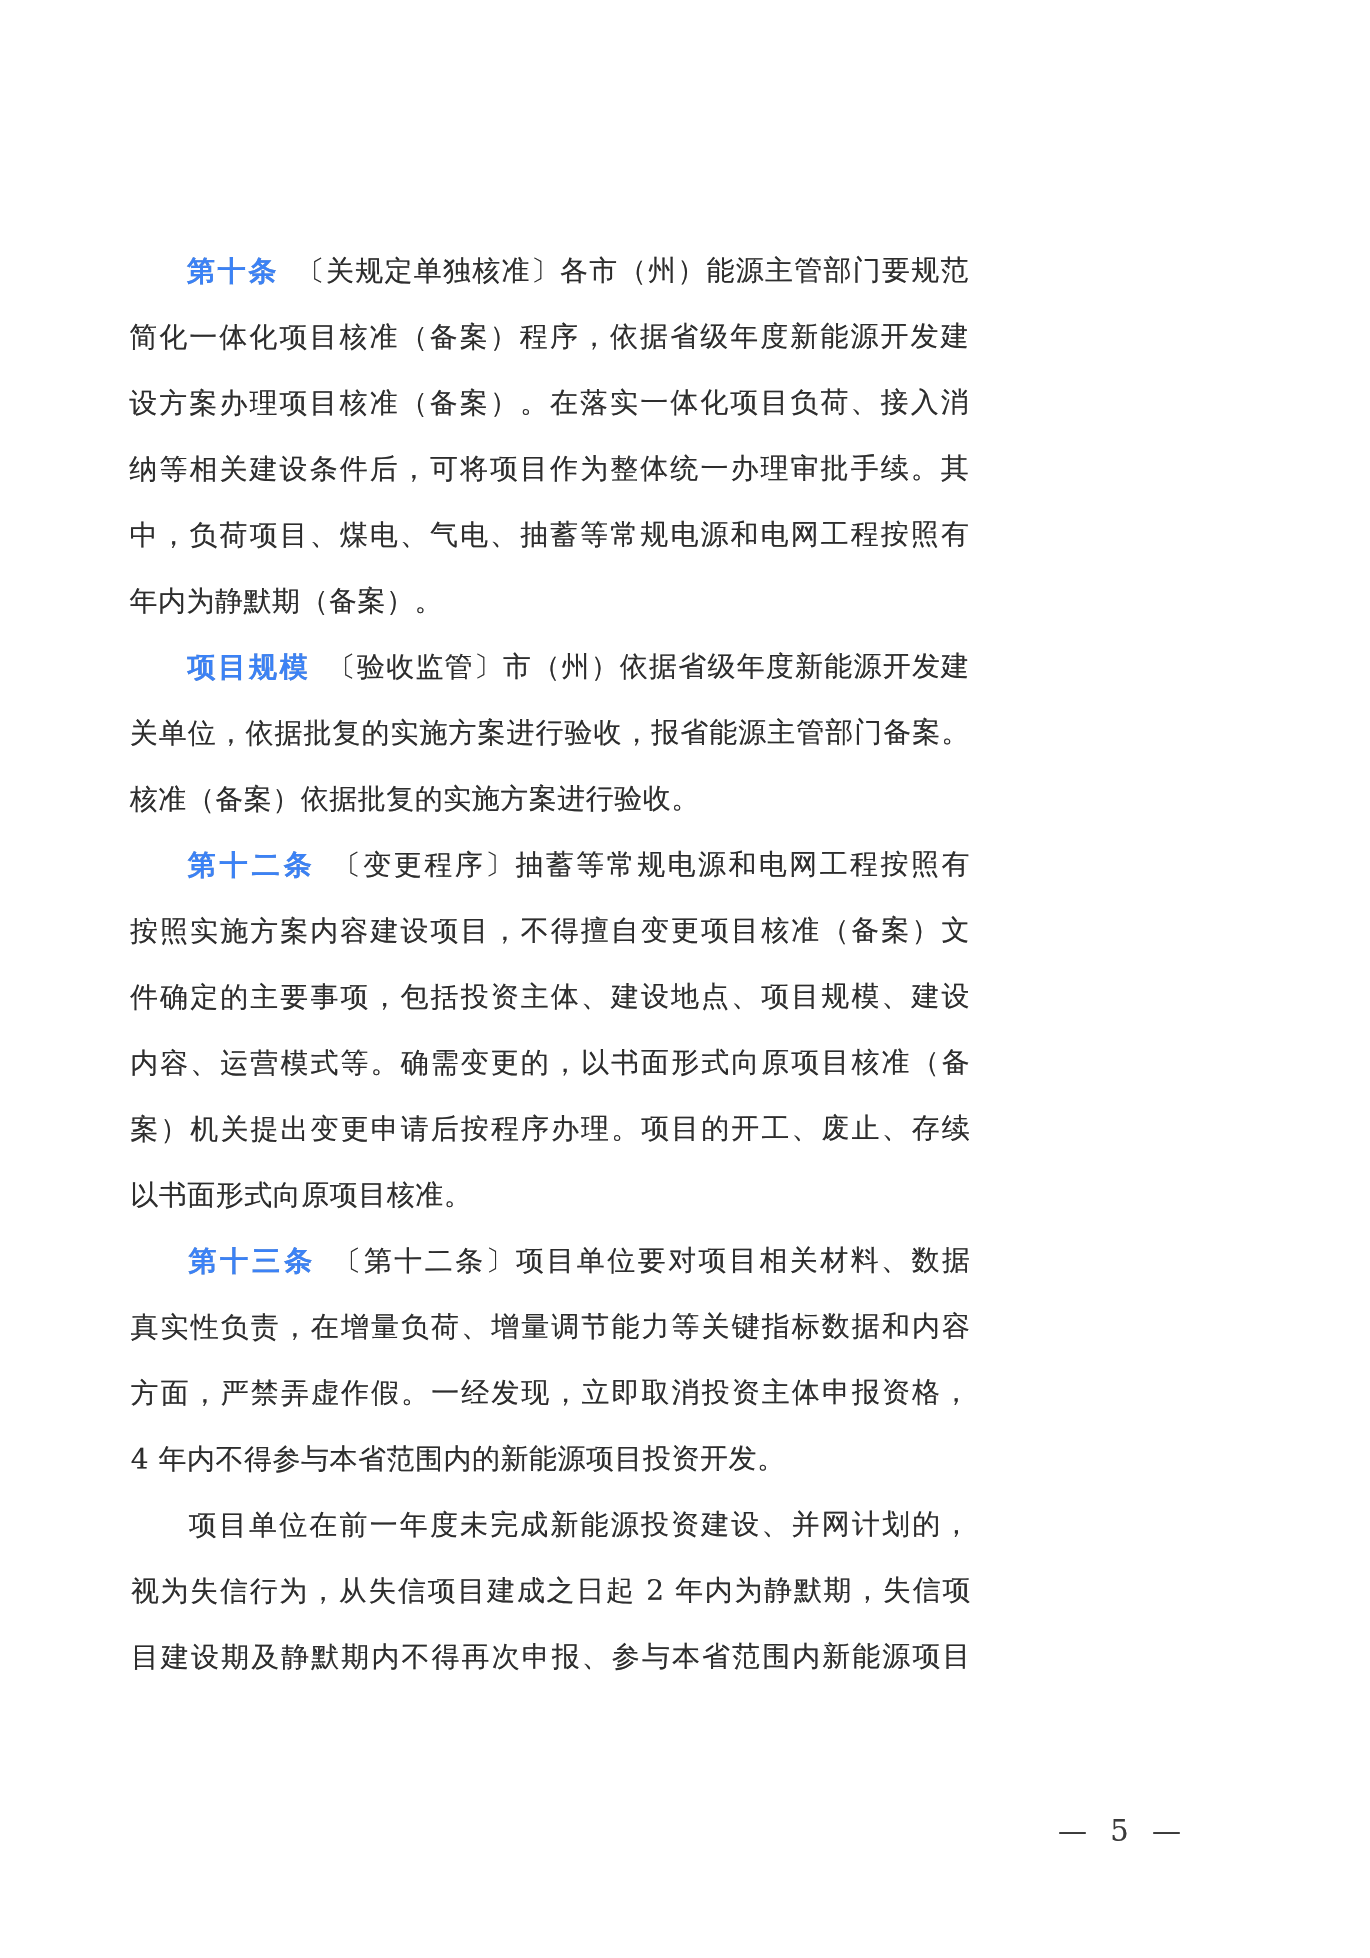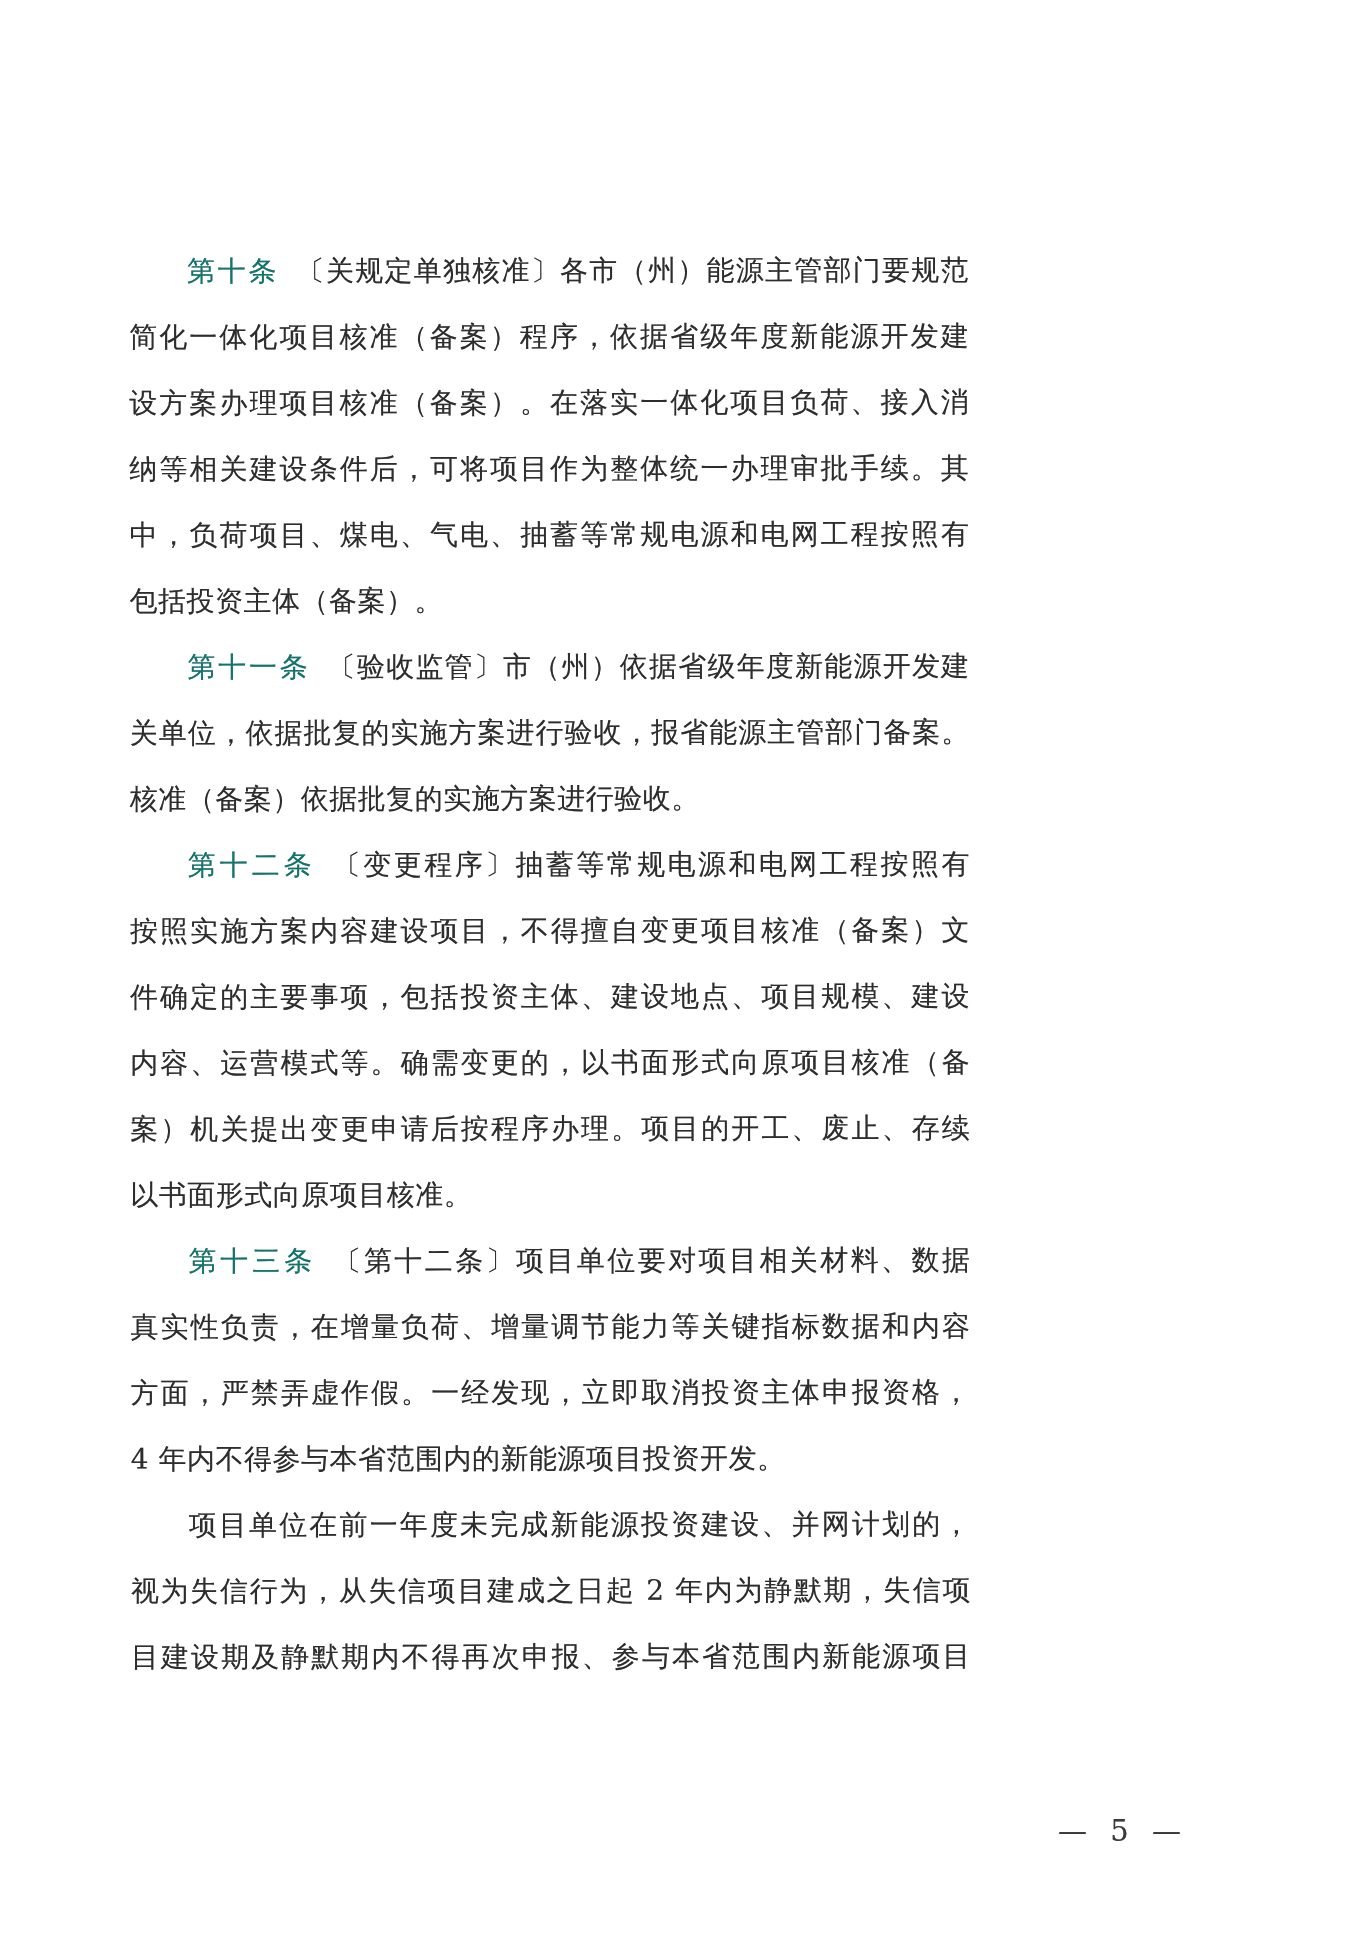--- a/index.html
+++ b/index.html
@@ -30,23 +30,23 @@
     text-shadow: 0 0 0.6px rgba(40,40,40,0.45);
     white-space: nowrap;
   }
   .line.end {
     text-align-last: left;
   }
   .line.indent {
     text-indent: 58px;
   }
   .head {
-    font-weight: normal;
+    font-weight: bold;
     font-family: "DejaVu Sans", "Liberation Sans", sans-serif;
-    color: #0f766e;
+    color: #3b82f6;
     letter-spacing: 2px;
   }
   .head:not(:empty) {
     margin-right: 0.62em;
   }
   .page-number {
     position: absolute;
     left: 1058px;
     top: 1814px;
     font-size: 29px;
@@ -60,23 +60,23 @@
 <body>
 
 <div class="page">
   <div class="text-block">
 
     <div class="line indent"><span class="head">第十条</span><span>〔关规定单独核准〕各市（州）能源主管部门要规范</span></div>
     <div class="line"><span>简化一体化项目核准（备案）程序，依据省级年度新能源开发建</span></div>
     <div class="line"><span>设方案办理项目核准（备案）。在落实一体化项目负荷、接入消</span></div>
     <div class="line"><span>纳等相关建设条件后，可将项目作为整体统一办理审批手续。其</span></div>
     <div class="line"><span>中，负荷项目、煤电、气电、抽蓄等常规电源和电网工程按照有</span></div>
-    <div class="line end"><span>包括投资主体（备案）。</span></div>
+    <div class="line end"><span>年内为静默期（备案）。</span></div>
 
-    <div class="line indent"><span class="head">第十一条</span><span>〔验收监管〕市（州）依据省级年度新能源开发建</span></div>
+    <div class="line indent"><span class="head">项目规模</span><span>〔验收监管〕市（州）依据省级年度新能源开发建</span></div>
     <div class="line"><span>关单位，依据批复的实施方案进行验收，报省能源主管部门备案。</span></div>
     <div class="line end"><span>核准（备案）依据批复的实施方案进行验收。</span></div>
 
     <div class="line indent"><span class="head">第十二条</span><span>〔变更程序〕抽蓄等常规电源和电网工程按照有</span></div>
     <div class="line"><span>按照实施方案内容建设项目，不得擅自变更项目核准（备案）文</span></div>
     <div class="line"><span>件确定的主要事项，包括投资主体、建设地点、项目规模、建设</span></div>
     <div class="line"><span>内容、运营模式等。确需变更的，以书面形式向原项目核准（备</span></div>
     <div class="line"><span>案）机关提出变更申请后按程序办理。项目的开工、废止、存续</span></div>
     <div class="line end"><span>以书面形式向原项目核准。</span></div>
 

